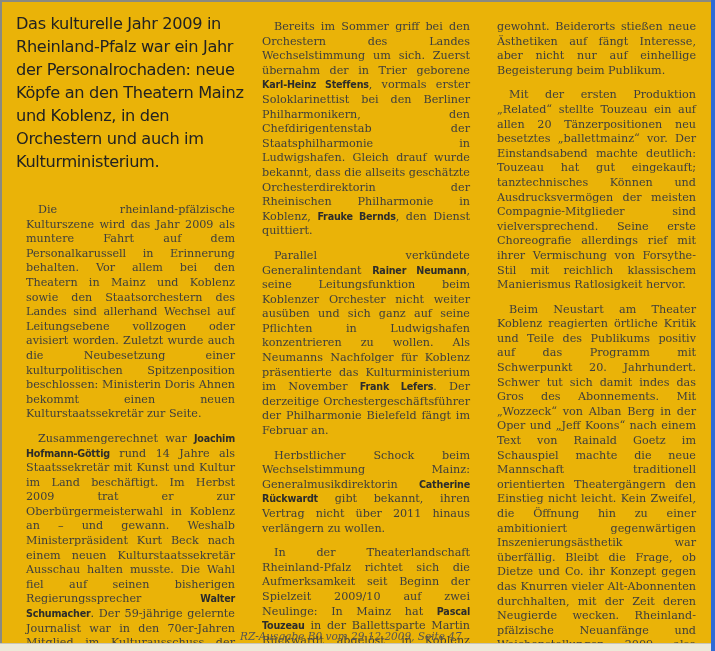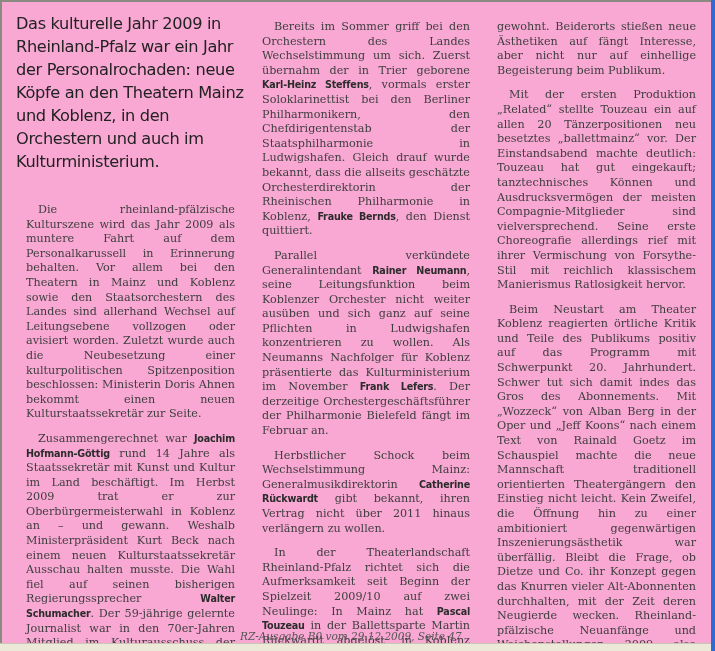--- a/index.html
+++ b/index.html
@@ -7,21 +7,21 @@
       width: 715px; height: 651px; overflow: hidden;
       background: #ffffff;
       position: relative;
     }
     .frame {
       position: absolute; left: 0; top: 0;
       width: 711px; height: 644px;
       border-top: 2px solid #8a8a82;
       border-left: 2px solid #8a8a82;
       box-sizing: border-box;
-      background: #f9a8d4;
+      background: #eab308;
     }
     .right-edge {
       position: absolute; right: 0; top: 0;
       width: 4px; height: 651px;
       background: #2f6bd6;
     }
     .bottom-edge {
       position: absolute; left: 0; bottom: 0;
       width: 711px; height: 7px;
       background: #ece9d8;

